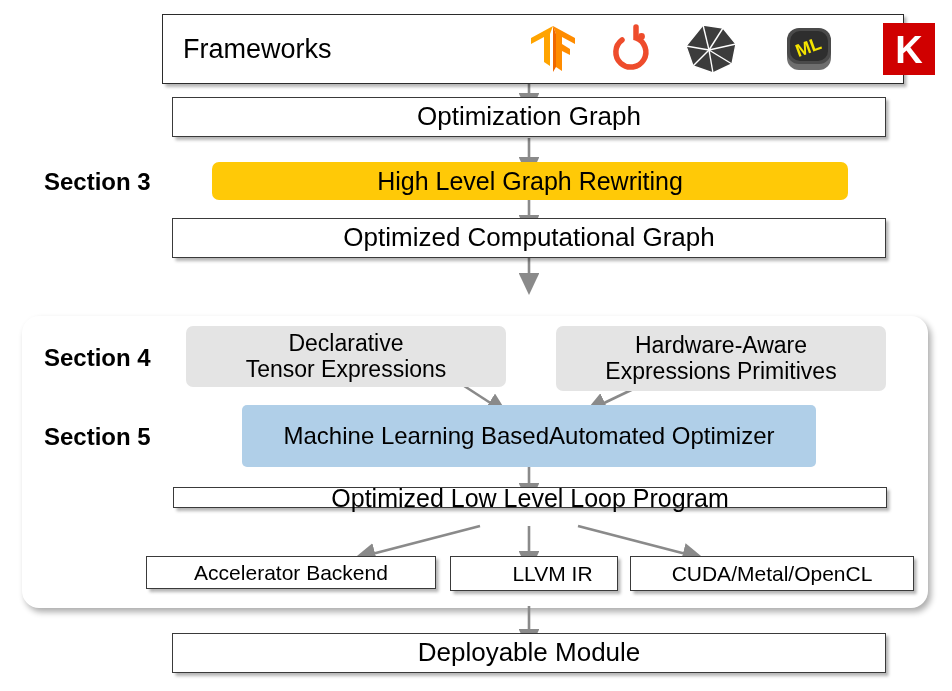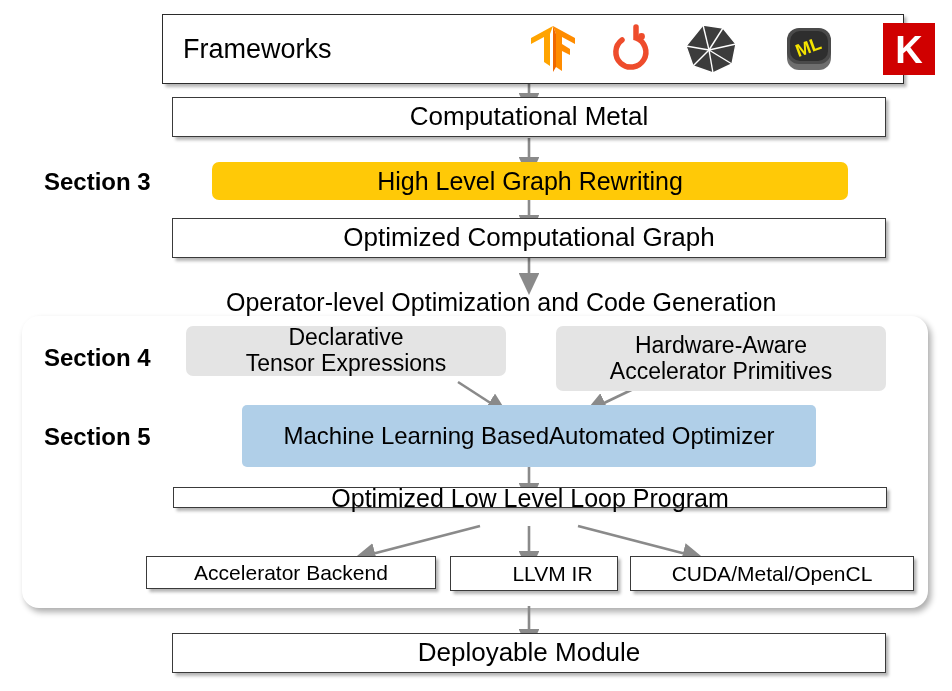--- a/index.html
+++ b/index.html
@@ -192,44 +192,43 @@
         <rect x="0" y="0" width="52" height="52" fill="#D00000"></rect>
         <text x="26" y="40" font-family="'Liberation Sans',sans-serif" font-size="38" font-weight="bold" fill="#ffffff" text-anchor="middle">K</text>
       </svg>
     </div>
 
   </div>
 
   <div class="section-label" style="left:44px; top:168px; font-size:24px;">Section 3</div>
 
   <div class="node box-outline" style="left:172px; top:97px; width:714px; height:40px; font-size:26px;">
-    <span>Computational Metal</span>
+    <span>Optimization Graph</span>
   </div>
 
   <div class="node box-yellow" style="left:212px; top:162px; width:636px; height:38px; font-size:25px;">
     <span>High Level Graph Rewriting</span>
   </div>
 
   <div class="node box-outline" style="left:172px; top:218px; width:714px; height:40px; font-size:26px;">
     <span>Optimized Computational Graph</span>
   </div>
 
-  <div class="plain-text" style="left:226px; top:288px; font-size:25px;">Operator-level Optimization and Code Generation</div>
 
   <div class="section-label" style="left:44px; top:344px; font-size:24px;">Section 4</div>
   <div class="section-label" style="left:44px; top:423px; font-size:24px;">Section 5</div>
 
-  <div class="node box-gray" style="left:186px; top:326px; width:320px; height:50px; font-size:23px; flex-direction:column;">
+  <div class="node box-gray" style="left:186px; top:326px; width:320px; height:61px; font-size:23px; flex-direction:column;">
     <span>Declarative</span>
     <span>Tensor Expressions</span>
   </div>
 
   <div class="node box-gray" style="left:556px; top:326px; width:330px; height:65px; font-size:23px; flex-direction:column;">
     <span>Hardware-Aware</span>
-    <span>Accelerator Primitives</span>
+    <span>Expressions Primitives</span>
   </div>
 
   <div class="node box-blue" style="left:242px; top:405px; width:574px; height:62px; font-size:24px; ">
     <span>Machine Learning Based</span>
     <span>Automated Optimizer</span>
   </div>
 
   <div class="node box-outline" style="left:173px; top:487px; width:714px; height:21px; font-size:25px;">
     <span>Optimized Low Level Loop Program</span>
   </div>

